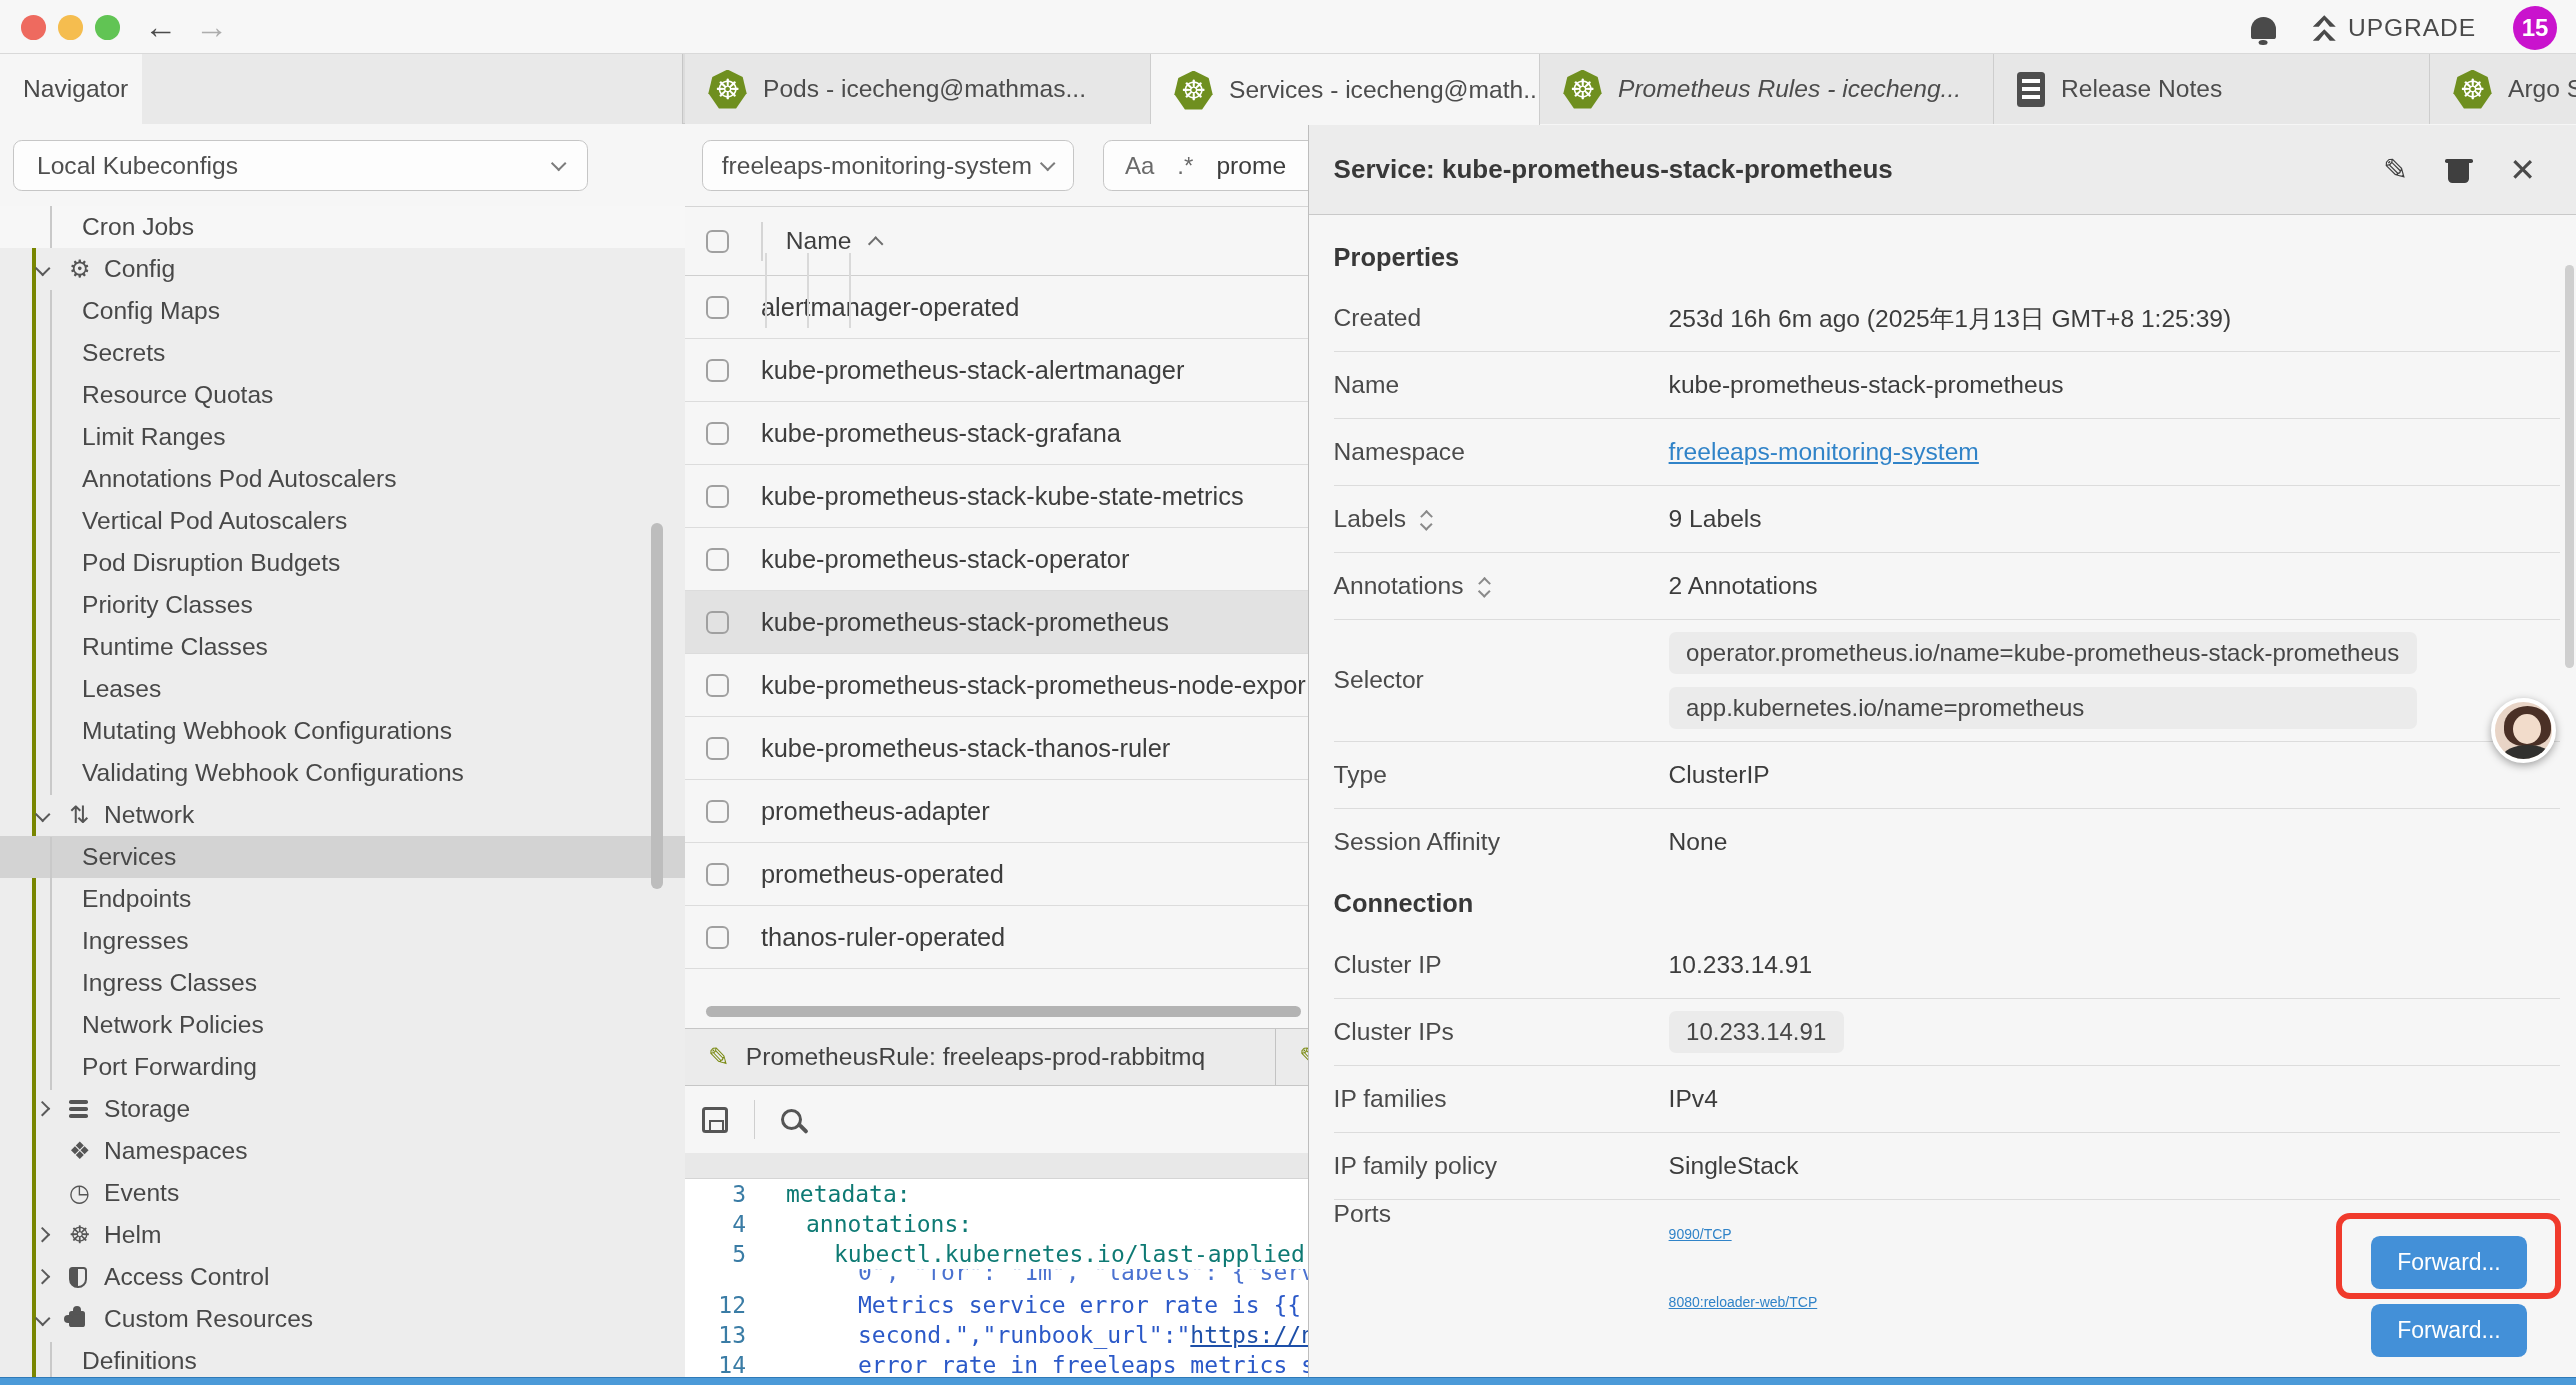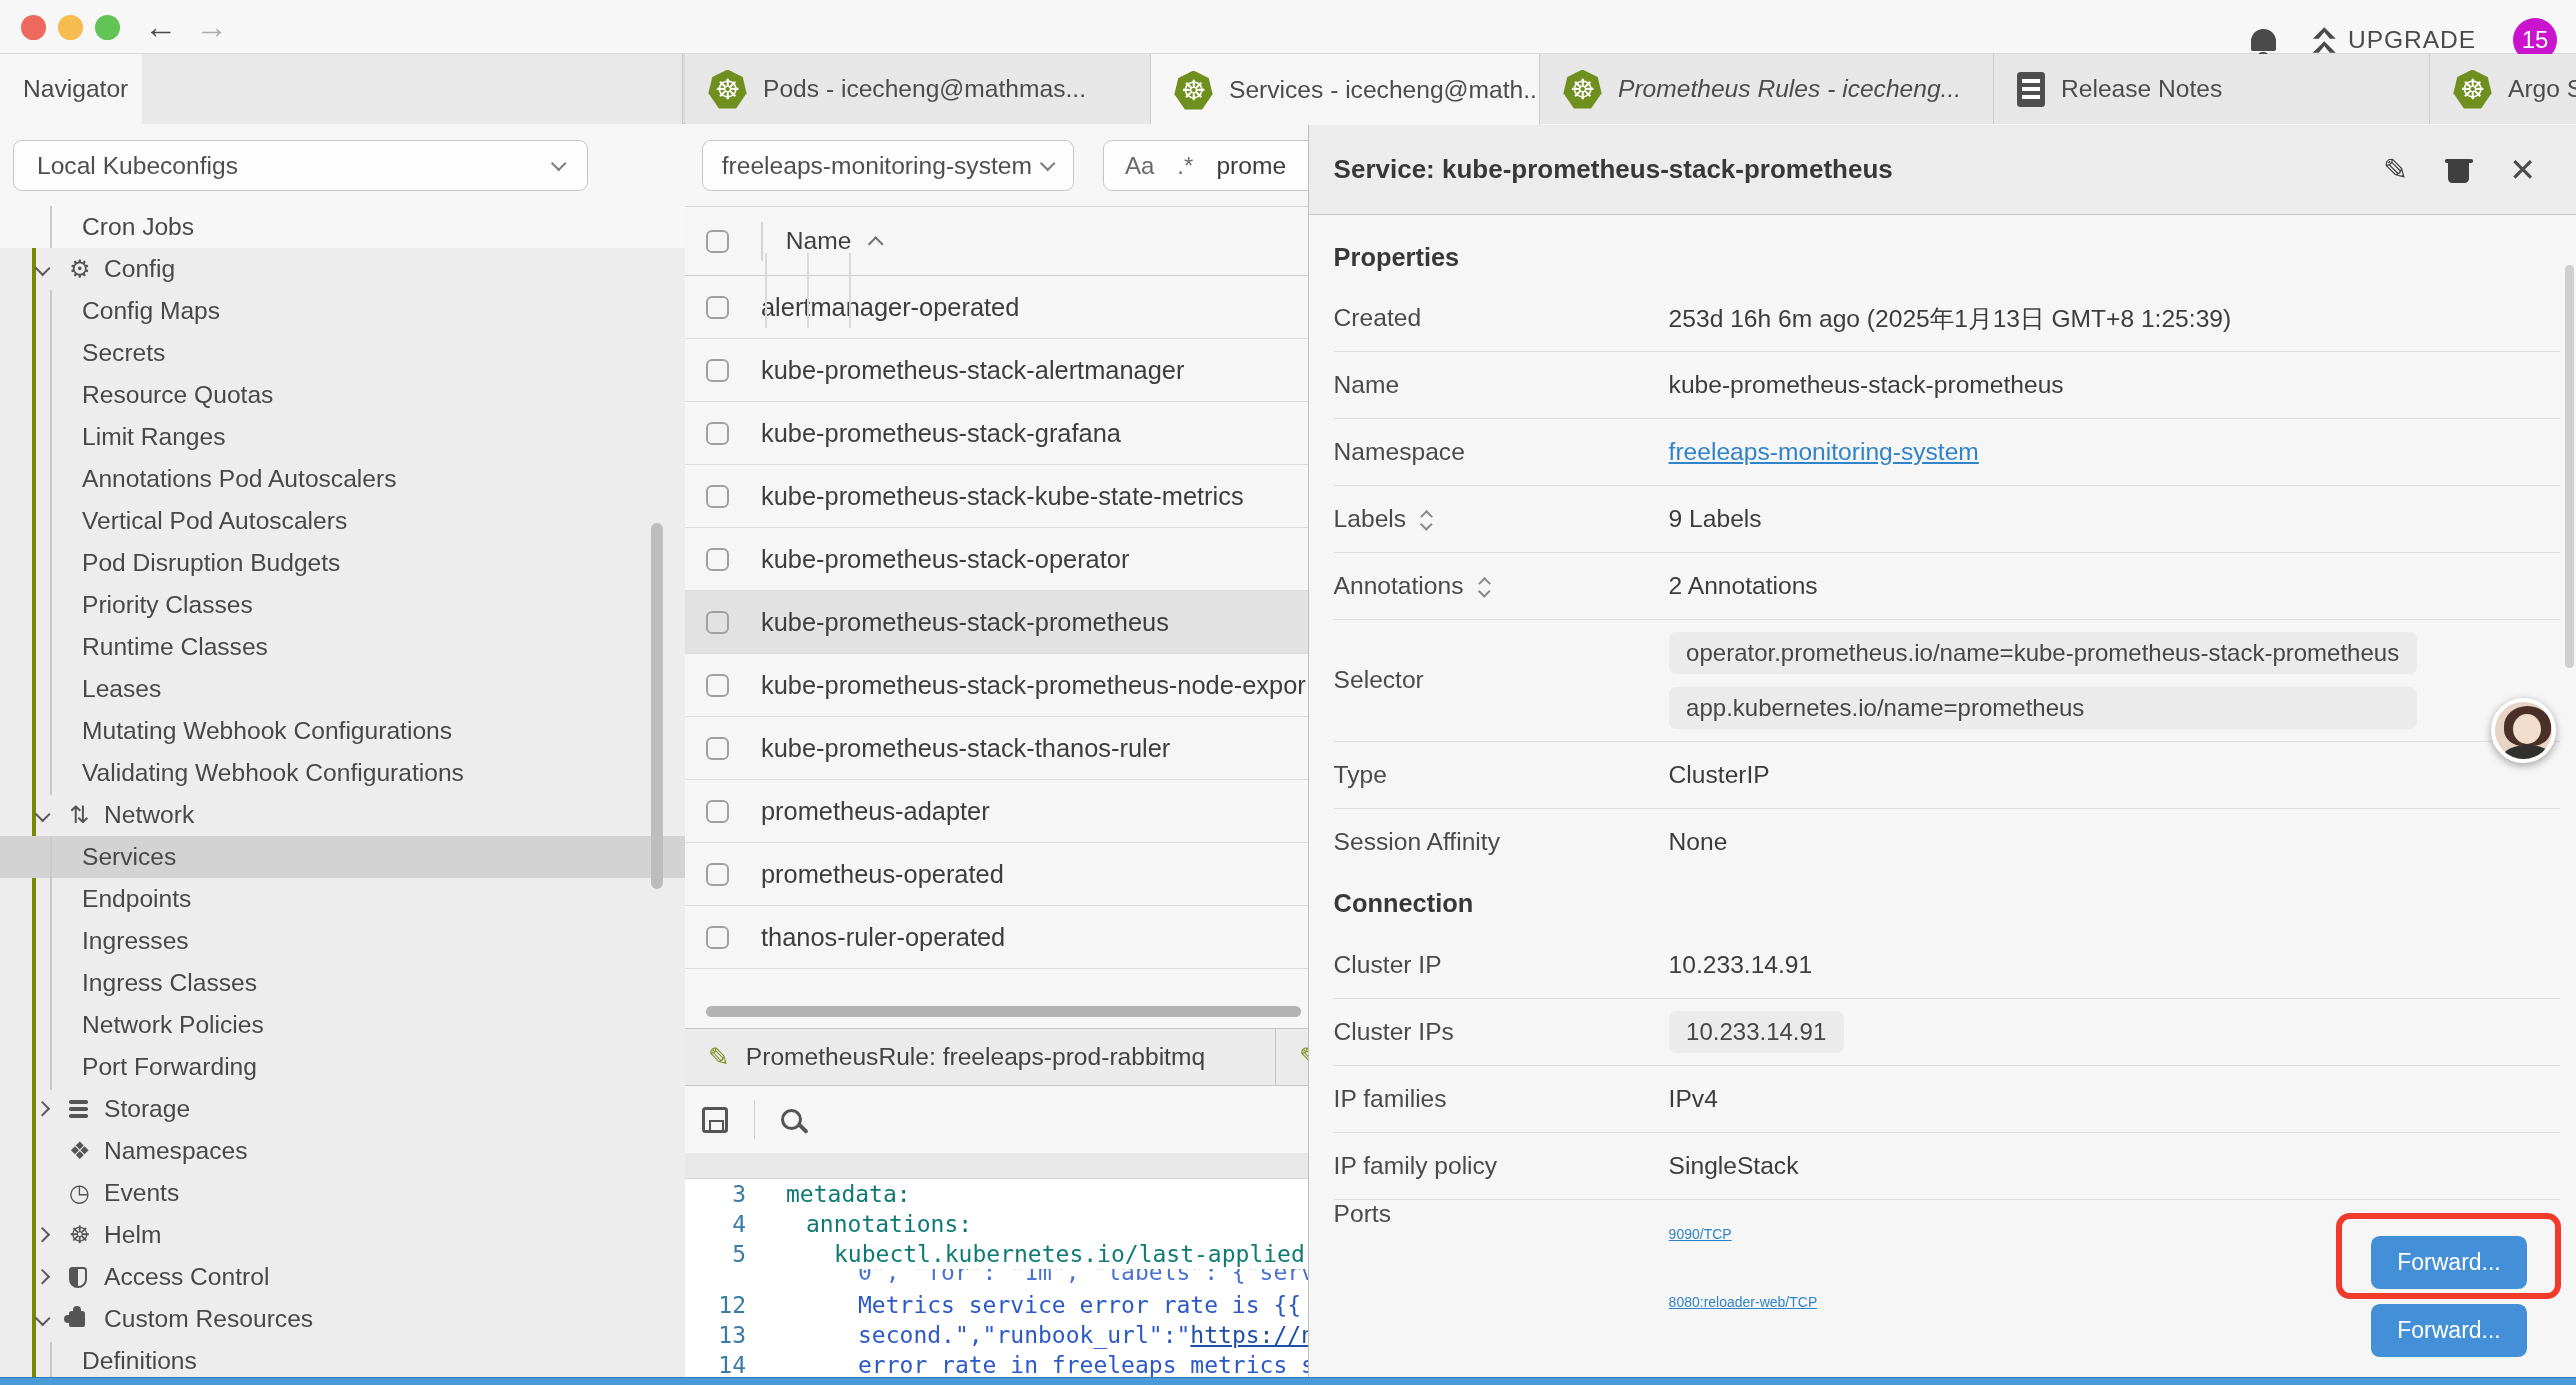--- a/index.html
+++ b/index.html
@@ -8,21 +8,21 @@
 
   
   #titlebar { position:absolute; left:0; top:0; width:2576px; height:54px; background:#f7f7f7; border-bottom:1.8px solid #d9d9d9; }
   .tl-dot { position:absolute; top:15px; width:24.6px; height:24.6px; border-radius:50%; }
   #tl-red   { left:21px;  background:#ee6a5f; }
   #tl-yellow{ left:58px;  background:#f5bd4f; }
   #tl-green { left:95px; background:#61c454; }
   .nav-arrow { position:absolute; top:5.3px; font-size:33px; line-height:44px; }
   #arrow-back    { left:144px; color:#4b4b4b; }
   #arrow-forward { left:195px; color:#adadad; }
-  #titlebar-right { position:absolute; right:19px; top:16px; height:48px; display:flex; align-items:center; gap:37px; }
+  #titlebar-right { position:absolute; right:19px; top:4px; height:48px; display:flex; align-items:center; gap:37px; }
   .ic-bell { position:relative; width:24.6px; height:22px; background:#4a4a4a; border-radius:12.3px 12.3px 2.6px 2.6px; }
   .ic-bell::after { content:""; position:absolute; left:50%; bottom:-6.1px; transform:translateX(-50%); width:8.8px; height:5.3px; background:#4a4a4a; border-radius:50%; }
   #upgrade { display:flex; align-items:center; gap:12.3px; }
   .dchev { width:23px; height:11.4px; background:#4a4a4a; clip-path:polygon(50% 0,100% 100%,74% 100%,50% 42%,26% 100%,0 100%); }
   #upgrade-chevs { display:flex; flex-direction:column; gap:2.6px; }
   #upgrade-label { font-size:24.6px; color:#4a4a4a; letter-spacing:0.9px; }
   #notif-badge { width:44px; height:44px; border-radius:50%; color:#fff; font-size:24px; display:flex; align-items:center; justify-content:center; }
 
   
   #tabstrip { position:absolute; left:0; top:54px; width:2576px; height:70px; background:#dcdcdc; border-bottom:1.8px solid #c9c9c9; }
@@ -152,21 +152,21 @@
   <span id="arrow-forward" class="nav-arrow">→</span>
   <div id="titlebar-right">
     <span class="ic-bell"></span>
     <span id="upgrade">
       <span id="upgrade-chevs">
           <span class="dchev"></span>
           <span class="dchev"></span>
         </span>
       <span id="upgrade-label">UPGRADE</span>
     </span>
-    <span id="notif-badge" style="background: rgb(201, 19, 205);">15</span>
+    <span id="notif-badge" style="background: rgb(201, 19, 205); font-weight: bold;">15</span>
   </div>
 </div>
 
 <div id="tabstrip">
   <div id="navigator-tab">
     <span>Navigator</span>
   </div>
   <div id="nav-filler"></div>
   <div id="content-tabs">
       <div class="tab" style="width: 466px;">

